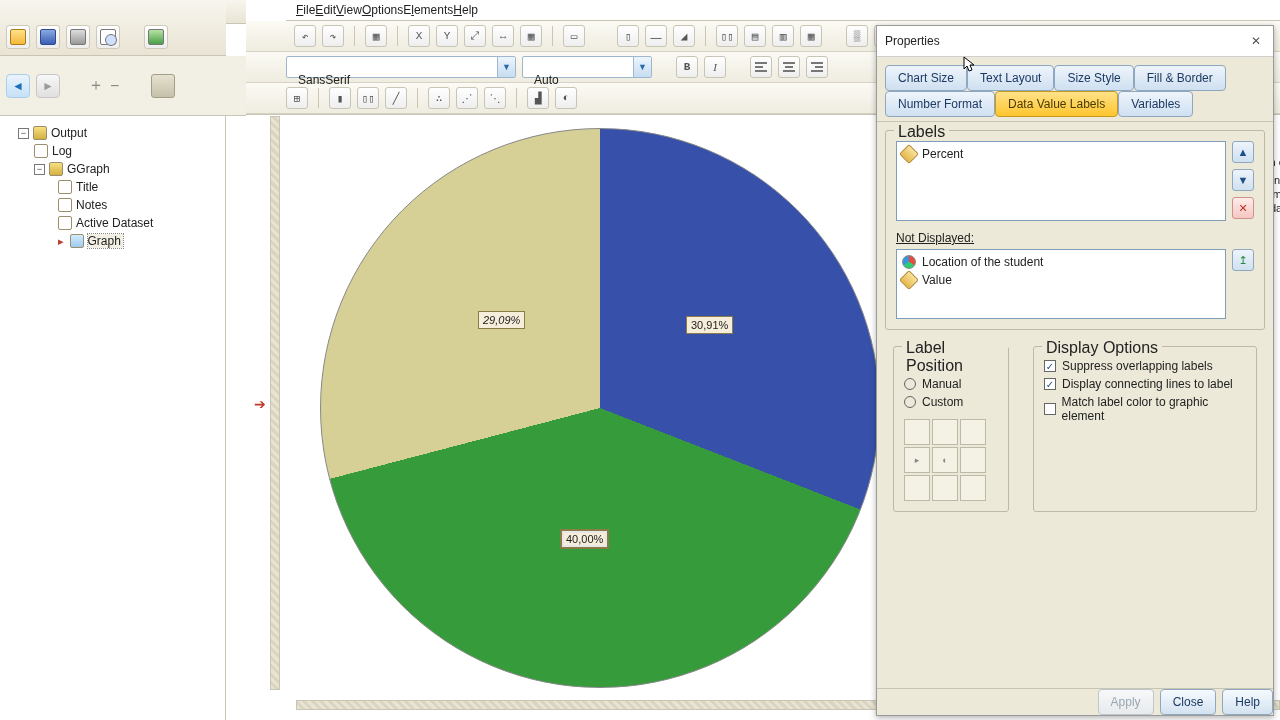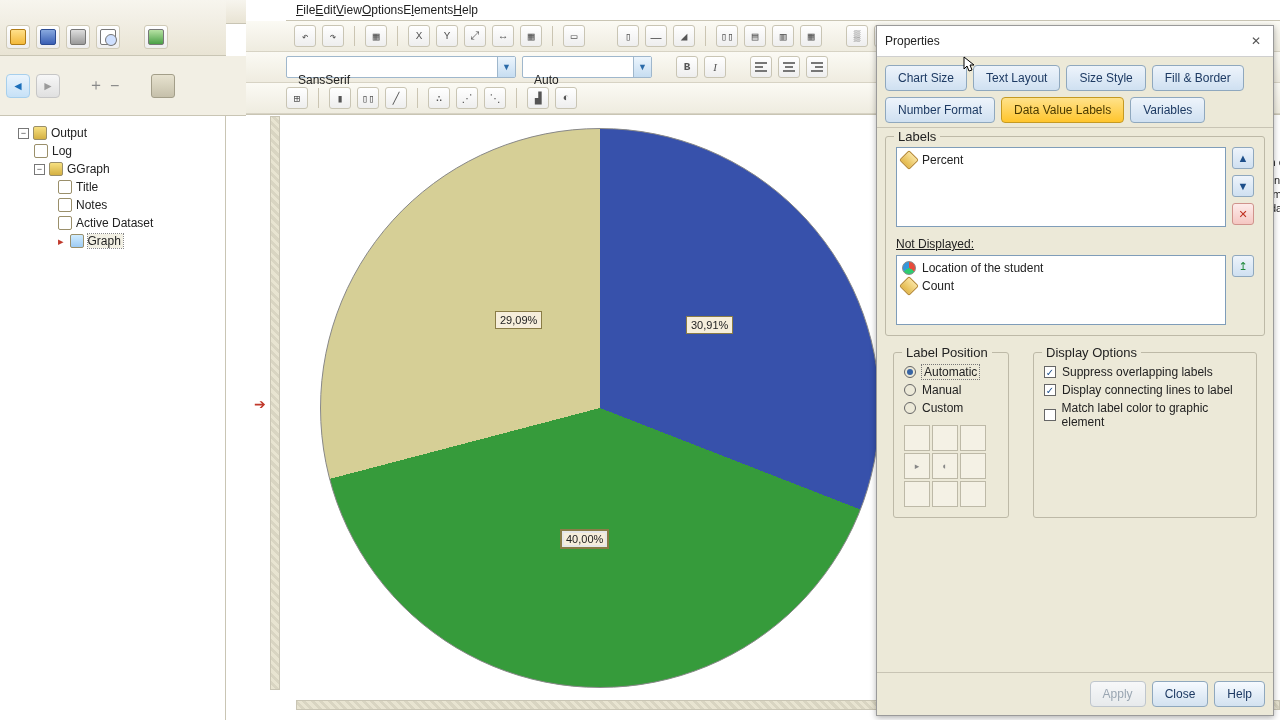--- a/index.html
+++ b/index.html
@@ -54,43 +54,43 @@
   .legend { position:absolute; right:0; top:40px; width:46px; overflow:hidden; white-space:nowrap; background:#fff; }
   .legend .title { font-size:11px; line-height:1.2; margin-bottom:4px; }
   .legend .item { display:flex; align-items:center; gap:4px; font-size:11px; padding:1px 0; }
   .legend .sw { width:10px; height:10px; border:1px solid #555; }
   .sw.b { background:var(--blue); } .sw.g { background:var(--green); } .sw.t { background:#fff; }
   .ruler-h { position:absolute; left:50px; right:0; bottom:10px; height:10px; background:repeating-linear-gradient(45deg,#e8e4d1 0 3px,#d9d5c2 3px 6px); border:1px solid #c9c5b4; }
   
   .props { position:absolute; top:25px; right:6px; width:398px; bottom:4px; background:var(--panel); border:1px solid var(--border); box-shadow:0 2px 6px rgba(0,0,0,.3); display:flex; flex-direction:column; z-index:20; }
   .props .titlebar { display:flex; align-items:center; justify-content:space-between; padding:6px 8px; background:#fff; border-bottom:1px solid #cfcfcf; }
   .props .close { width:18px; height:18px; text-align:center; line-height:18px; color:#555; }
-  .tabs { display:flex; flex-wrap:wrap; gap:6px; padding:8px 8px 4px; background:var(--panel); border-bottom:1px solid #c8c4b4; }
+  .tabs { display:flex; flex-wrap:wrap; padding:8px 8px 4px; background:var(--panel); border-bottom:1px solid #c8c4b4; }
   .tab { padding:5px 12px; background:linear-gradient(#eef4fb,#cfe0f1); border:1px solid #8fa8be; color:#1d3a63; border-radius:4px; font-size:12px; }
   .tab.active { background:linear-gradient(#ffe28a,#ffc52d); border-color:#c59a22; color:#4a3a00; }
   .group { margin:8px; padding:10px 10px 10px; border:1px solid #bdb9a7; border-radius:3px; position:relative; background:var(--panel); }
-  .group > .legend-title { position:absolute; top:-8px; left:8px; background:var(--panel); padding:0 4px; font-size:13px; }
+  .group > .legend-title { position:absolute; top:-8px; left:8px; background:var(--panel); padding:0 4px; font-size:16px; }
   .field-label { font-size:12px; margin-bottom:4px; text-decoration:underline; }
   .listbox { background:#fff; border:1px solid #7f9db9; min-height:80px; padding:3px 5px; font-size:12px; }
   .list-row { display:flex; align-items:center; gap:6px; padding:2px 0; }
   .wand { width:14px; height:14px; background:linear-gradient(#f9e39e,#e3b84a); border:1px solid #b3852e; border-radius:2px; transform:rotate(45deg); }
   .rgb { width:14px; height:14px; border:1px solid #888; border-radius:50%; background:conic-gradient(#e74c3c 0 120deg,#2ecc71 120deg 240deg,#3498db 240deg 360deg); }
   .side-btn { width:22px; height:22px; border:1px solid #8fa8be; background:linear-gradient(#eef4fb,#cfe0f1); border-radius:3px; display:grid; place-items:center; color:#1d4f8a; font-size:11px; }
   .side-btn.red { color:#c03020; border-color:#d0938c; background:linear-gradient(#fdecea,#f5c7c2); }
   .side-btn.green { color:#1f8a3b; }
   .side-col { display:flex; flex-direction:column; gap:6px; margin-left:6px; }
   .twocol { display:flex; gap:8px; margin:0 8px 8px; }
   .radio-row, .check-row { display:flex; align-items:center; gap:6px; font-size:12px; padding:2px 0; }
   .radio { width:12px; height:12px; border:1px solid #666; border-radius:50%; display:grid; place-items:center; }
   .radio.sel::after { content:""; width:6px; height:6px; background:#3764a3; border-radius:50%; }
   .chk { width:12px; height:12px; border:1px solid #666; background:#fff; display:grid; place-items:center; font-size:10px; color:#1d4f8a; }
   .chk.on::after { content:"✓"; font-size:10px; }
   .grid9 { display:grid; grid-template-columns:repeat(3,26px); grid-template-rows:repeat(3,26px); gap:2px; margin-top:8px; }
   .cell { border:1px solid #bdb9a7; background:#f4f1e5; }
-  .footer { display:flex; gap:6px; justify-content:flex-end; padding:8px; background:var(--panel); border-top:1px solid #c8c4b4; margin-top:auto; }
+  .footer { display:flex; gap:6px; justify-content:flex-end; background:var(--panel); border-top:1px solid #c8c4b4; margin-top:auto; }
   .btn3d { padding:5px 12px; border:1px solid #8fa8be; background:linear-gradient(#f6faff,#d3e2f0); border-radius:4px; color:#1d3a63; font-size:12px; }
   .btn3d.disabled { color:#9aa6b2; border-color:#bfc6cd; background:linear-gradient(#f7f8f9,#e7eaec); }
   .cursor-img { position:absolute; top:30px; left:86px; width:14px; height:18px; z-index:30; }
   .cursor-img svg { width:100%; height:100%; }
   .cut { position:absolute; left:226px; top:0; right:0; height:24px; background:linear-gradient(#f7f5ee,#e9e4d4); border-bottom:1px solid #c9c5b4; }
 </style>
 </head>
 <body>
 
 <div class="app-toolbar" style="height:56px; position:absolute; top:0; left:0; width:226px; flex-direction:row; align-items:flex-end; padding-bottom:6px;">
@@ -251,21 +251,21 @@
   </div>
 </div>
 
 <div class="chart-area">
   <div class="ruler-v"></div>
   <div class="red-marker">➔</div>
   <div class="canvas">
     <div class="pie"></div>
     <div class="pie-lbl" style="left:390px; top:200px;text-align:right;">30,91%</div>
     <div class="pie-lbl sel" style="left:265px; top:414px;">40,00%</div>
-    <div class="pie-lbl" style="left:199px; top:195px;">29,09%</div>
+    <div class="pie-lbl" style="left:182px; top:195px;font-style:italic;">29,09%</div>
     <div class="legend">
       <div class="title">Location of the student</div>
       <div class="item">
           <span class="sw b"></span>
           <span>Diemen</span>
         </div>
       <div class="item">
           <span class="sw g"></span>
           <span>Haarlem</span>
         </div>
@@ -316,21 +316,21 @@
     </div>
     <div class="field-label" style="margin-top:10px;">Not Displayed:</div>
     <div style="display:flex;">
       <div class="listbox" style="flex:1; min-height:70px;">
         <div class="list-row">
             <span class="rgb"></span>
             <span>Location of the student</span>
           </div>
         <div class="list-row">
             <span class="wand"></span>
-            <span>Count</span>
+            <span>Value</span>
           </div>
       </div>
       <div class="side-col">
         <div class="side-btn green">↥</div>
       </div>
     </div>
   </div>
 
   <div class="twocol">
     <div class="group" style="flex:0 0 116px;">

